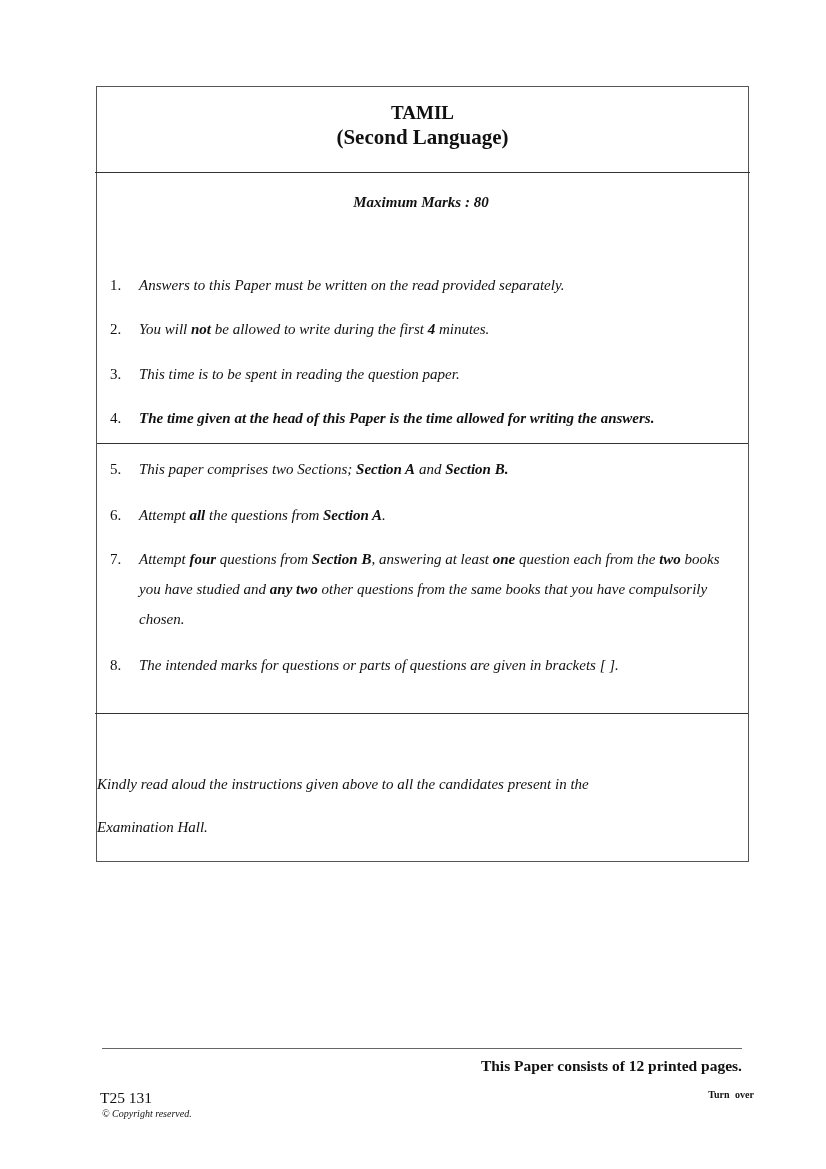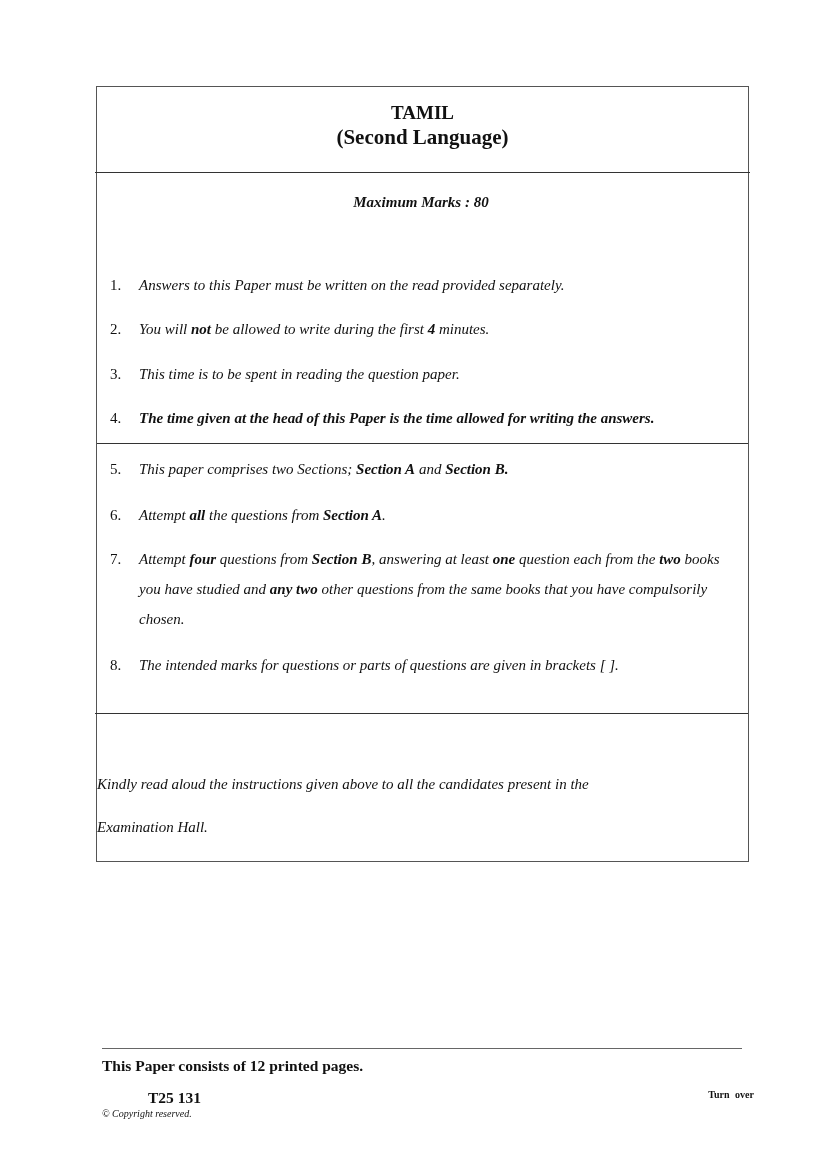--- a/index.html
+++ b/index.html
@@ -15,22 +15,22 @@
   .title-1 { position: absolute; left: 0; right: 0; top: 15px; font-weight: bold; font-size: 19px; }
   .title-2 { position: absolute; left: 0; right: 0; top: 38px; font-weight: bold; font-size: 21px; }
   .hline { position: absolute; height: 0; border-top: 1.5px solid #333; }
   .center-italic-bold { position: absolute; left: 0; right: 3px; text-align: center; font-style: italic; font-weight: bold; font-size: 15px; }
   .item { position: absolute; left: 0; right: 0; font-size: 15px; line-height: 30px; }
   .item .num { position: absolute; left: 13px; font-style: normal; }
   .item .txt { position: absolute; left: 42px; right: 20px; font-style: italic; }
   .item b { font-weight: bold; }
   .supervisor-text { position: absolute; left: 0; right: 0; text-align: left; font-style: italic; font-size: 15px; }
   .footer-rule { position: absolute; left: 102px; width: 640px; top: 1048px; border-top: 1.5px solid #666; }
-  .footer-pages { position: absolute; left: 102px; width: 640px; top: 1057px; text-align: left; font-weight: bold; font-size: 15.5px; }
-  .footer-code { position: absolute; left: 100px; top: 1089px; font-weight: bold; font-size: 15.5px; margin-left: 48px; }
+  .footer-pages { position: absolute; left: 102px; width: 640px; top: 1057px; text-align: right; font-weight: bold; font-size: 15.5px; }
+  .footer-code { position: absolute; left: 100px; top: 1089px; font-weight: normal; font-size: 15.5px; }
   .footer-turn { position: absolute; right: 72px; top: 1089px; font-weight: bold; font-size: 10px; word-spacing: 3px; }
   .footer-copy { position: absolute; left: 102px; top: 1108px; font-style: italic; font-size: 10px; }
 </style>
 </head>
 <body>
 
 <div class="box">
   <div class="title-block">
     <div class="title-1">TAMIL</div>
     <div class="title-2">(Second Language)</div>

